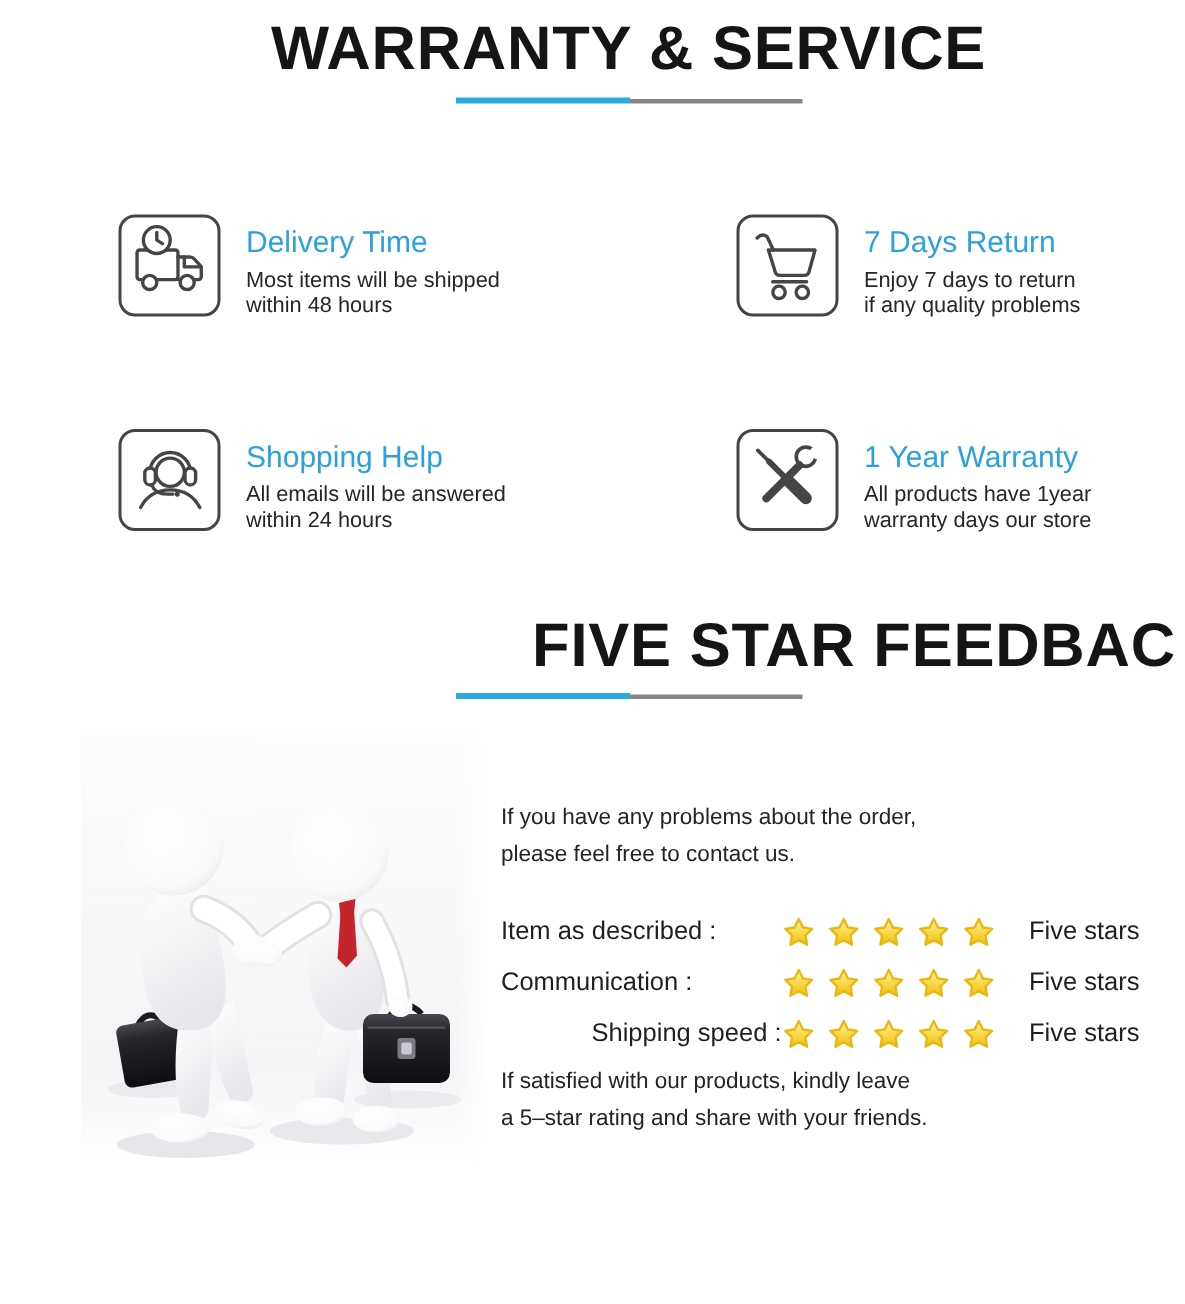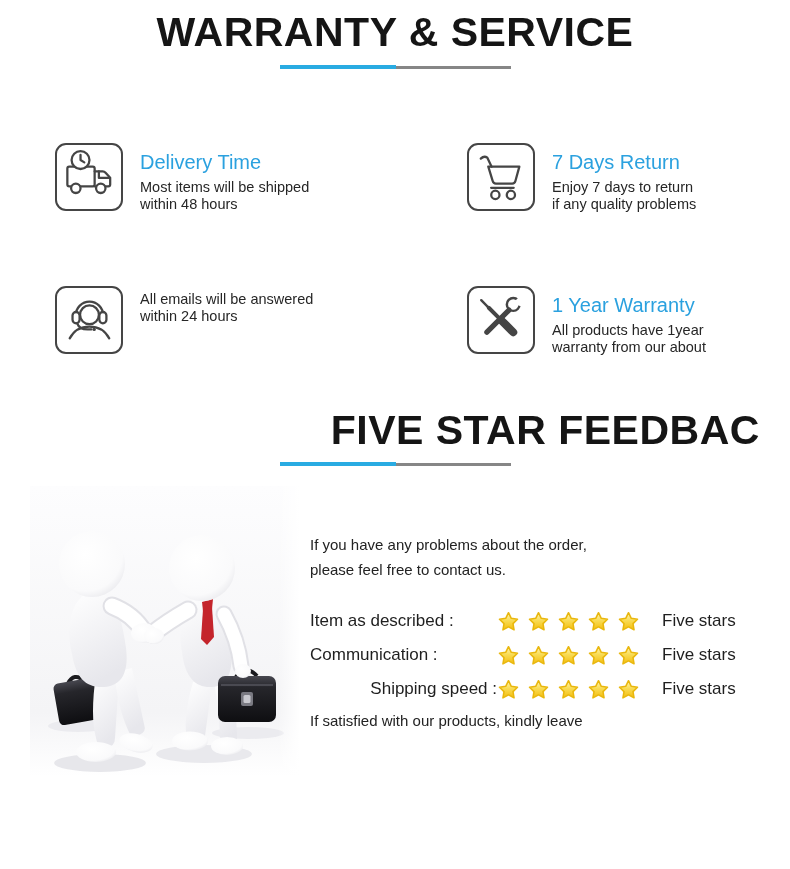--- a/index.html
+++ b/index.html
@@ -1,18 +1,19 @@
 <!DOCTYPE html>
 <html><head>
 <meta charset="utf-8">
 <style>
   html,body{margin:0;padding:0;background:#fff;}
   .page{
     position:relative;width:760px;height:869px;background:#ffffff;overflow:hidden;
     font-family:"Liberation Sans","DejaVu Sans",sans-serif;
+    margin-left:24px;
   }
   .sec-title{
     position:absolute;left:0;width:790px;text-align:center;margin:0;
     font-size:41px;line-height:44px;font-weight:700;color:#151515;letter-spacing:.5px;
   }
   .t1{top:10px;}
   .t2{top:408px;text-align:right;}
   .divider{position:absolute;left:280px;width:231px;height:5px;font-size:0;}
   .d1{top:65px;}
   .d2{top:462px;}
@@ -111,38 +112,39 @@
         <circle cx="34.5" cy="28.5" r="10"></circle>
         <path d="M20 29 a14.5 14.5 0 0 1 29 0"></path>
         <rect x="16.5" y="25.5" width="7.5" height="12" rx="3.75" fill="#ffffff"></rect>
         <rect x="45" y="25.5" width="7.5" height="12" rx="3.75" fill="#ffffff"></rect>
         <path d="M21.5 37.5 c1.5 4.5 6 6.5 11 6.5 h4"></path>
         <circle cx="39.5" cy="44" r="1.8" fill="#454545" stroke="none"></circle>
         <path d="M13.5 53.5 c4.5 -8.5 12 -12.5 21 -12.5 s16.5 4 21 12.5"></path>
       </svg>
     </div>
     <div class="ftext">
+      <h2 class="fheading">Shopping Help</h2>
       <p class="fsub"><span>All emails will be answered</span><br><span>within 24 hours</span></p>
     </div>
   </div>
 
   <div class="feature f3">
     <div class="icon-box">
       <svg viewBox="0 0 68 68" width="64" height="64" fill="none" stroke="#454545" stroke-linecap="round" stroke-linejoin="round">
         <path d="M13 13 L21 21" stroke-width="2.6"></path>
         <path d="M21 21 L32 32" stroke-width="4.2"></path>
         <path d="M34.5 34.5 L47 47" stroke-width="8.5"></path>
         <circle cx="47" cy="17.5" r="6.8" stroke-width="2.6"></circle>
         <path d="M46 16.5 L57 6 L60 21 Z" fill="#ffffff" stroke="none"></path>
         <path d="M42.5 23.5 L19 47" stroke-width="5.6"></path>
       </svg>
     </div>
     <div class="ftext">
       <h2 class="fheading">1 Year Warranty</h2>
-      <p class="fsub"><span>All products have 1year</span><br><span>warranty from our about</span></p>
+      <p class="fsub"><span>All products have 1year</span><br><span>warranty days our store</span></p>
     </div>
   </div>
 
   <h1 class="sec-title t2">FIVE STAR FEEDBACK</h1>
   <div class="divider d2">
     <span class="half blue"></span><span class="half gray"></span>
   </div>
 
   <svg class="figures" viewBox="0 0 270 290">
     <defs>
@@ -287,15 +289,15 @@
     <path d="M12 2.8 L14.9 8.7 L21.4 9.6 L16.7 14.2 L17.8 20.7 L12 17.6 L6.2 20.7 L7.3 14.2 L2.6 9.6 L9.1 8.7 Z" fill="url(#sg)" stroke="#e9b70d" stroke-width="1.6" stroke-linejoin="round"></path>
   </svg>
 
   <svg class="star" viewBox="0 0 24 24">
     <path d="M12 2.8 L14.9 8.7 L21.4 9.6 L16.7 14.2 L17.8 20.7 L12 17.6 L6.2 20.7 L7.3 14.2 L2.6 9.6 L9.1 8.7 Z" fill="url(#sg)" stroke="#e9b70d" stroke-width="1.6" stroke-linejoin="round"></path>
   </svg>
 </span>
     <span class="rvalue">Five stars</span>
   </div>
 
-  <p class="outro"><span>If satisfied with our products, kindly leave</span><br></p>
+  <p class="outro"><span>If satisfied with our products, kindly leave</span><br><span>a 5–star rating and share with your friends.</span></p>
 
 </div>
 
 </body></html>

